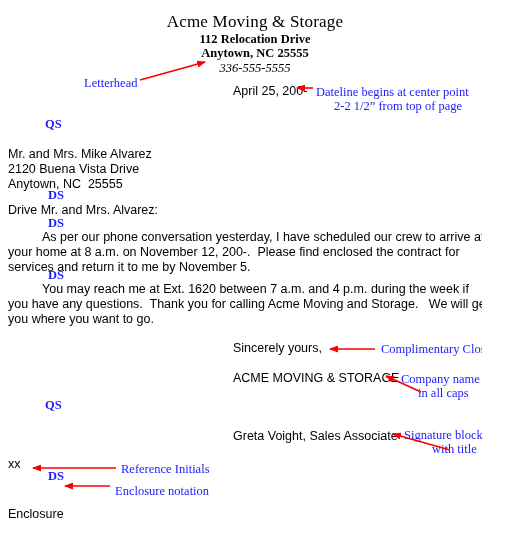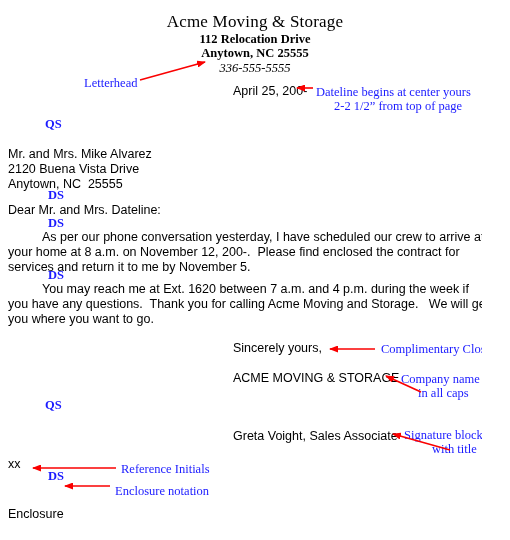--- a/index.html
+++ b/index.html
@@ -119,21 +119,21 @@
   <div class="letter-text dateline">April 25, 200-</div>
 
   <div class="marker" style="left:45px; top:118px;">QS</div>
 
   <div class="letter-text inside-address">Mr. and Mrs. Mike Alvarez
 2120 Buena Vista Drive
 Anytown, NC  25555</div>
 
   <div class="marker" style="left:48px; top:189px;">DS</div>
 
-  <div class="letter-text salutation">Dear Mr. and Mrs. Dateline:</div>
+  <div class="letter-text salutation">Drive Mr. and Mrs. Alvarez:</div>
 
   <div class="marker" style="left:48px; top:217px;">DS</div>
 
   <div class="letter-text para para-1">As per our phone conversation yesterday, I have scheduled our crew to arrive at your home at 8 a.m. on November 12, 200-.  Please find enclosed the contract for services and return it to me by November 5.</div>
 
   <div class="marker" style="left:48px; top:269px;">DS</div>
 
   <div class="letter-text para para-2">You may reach me at Ext. 1620 between 7 a.m. and 4 p.m. during the week if you have any questions.  Thank you for calling Acme Moving and Storage.   We will get you where you want to go.</div>
 
   <div class="letter-text closing">Sincerely yours,</div>
@@ -145,21 +145,21 @@
   <div class="letter-text signature">Greta Voight, Sales Associate</div>
 
   <div class="letter-text ref-init">xx</div>
 
   <div class="marker" style="left:48px; top:470px;">DS</div>
 
   <div class="letter-text enclosure">Enclosure</div>
 
   <div class="annotation" style="left:84px; top:76px;text-align:right;">Letterhead</div>
 
-  <div class="annotation" style="left:316px; top:85px;">Dateline begins at center yours</div>
+  <div class="annotation" style="left:316px; top:85px;">Dateline begins at center point</div>
   <div class="annotation" style="left:334px; top:99px;">2-2 1/2” from top of page</div>
 
   <div class="annotation" style="left:381px; top:342px;">Complimentary Close</div>
 
   <div class="annotation" style="left:401px; top:372px;">Company name</div>
   <div class="annotation" style="left:418px; top:386px;">in all caps</div>
 
   <div class="annotation" style="left:404px; top:428px;">Signature block</div>
   <div class="annotation" style="left:432px; top:442px;">with title</div>
 

